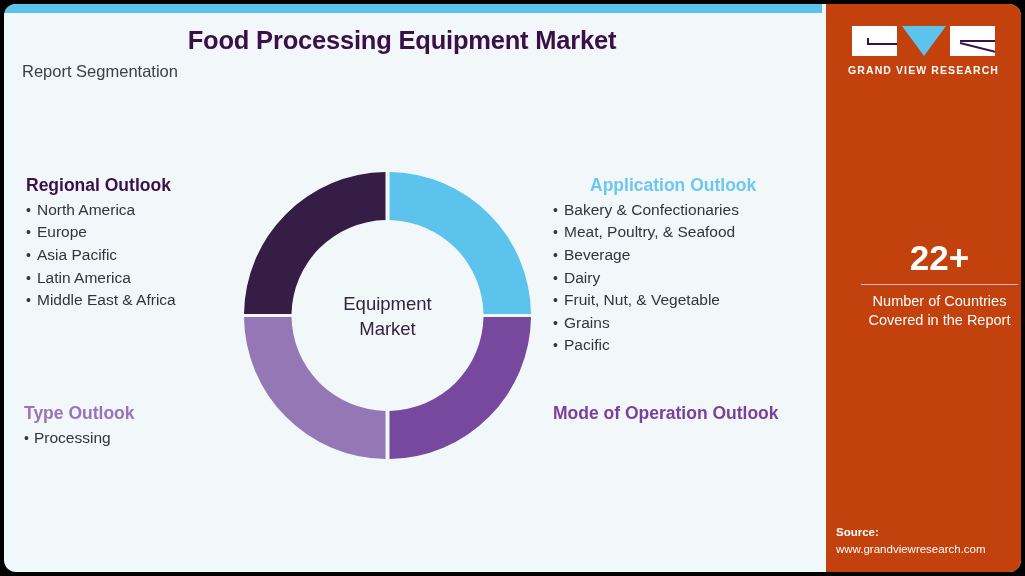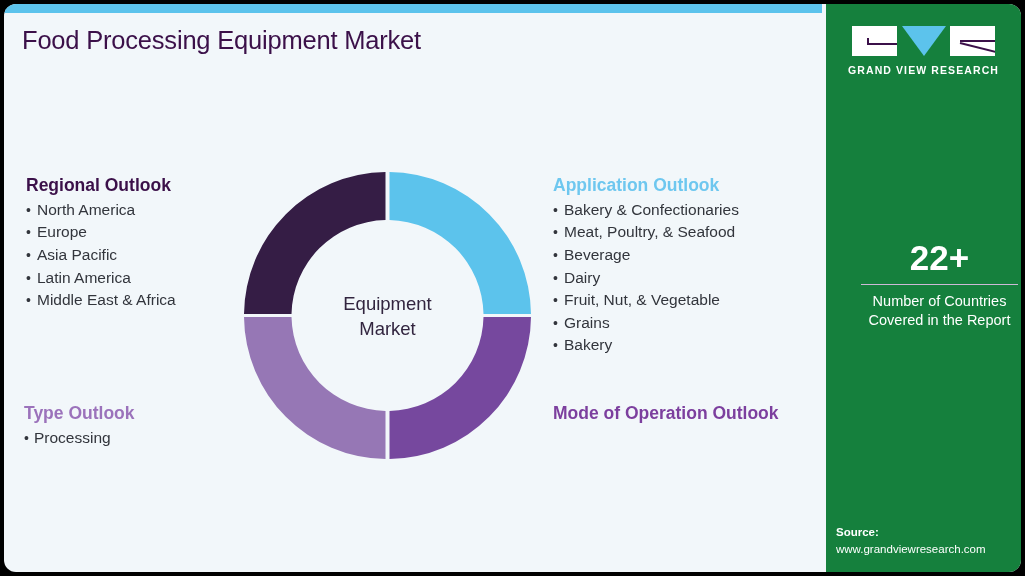--- a/index.html
+++ b/index.html
@@ -33,25 +33,26 @@
   }
   
   #header {
     position: absolute;
     left: 18px;
     top: 22px;
     width: 760px;
   }
   #page-title {
     font-size: 25.5px;
-    font-weight: normal;
+    font-weight: bold;
     color: #3b1049;
     letter-spacing: -0.2px;
     line-height: 1.1;
     margin: 0;
+    text-align: center;
   }
   #page-subtitle {
     font-size: 16.5px;
     color: #3d4047;
     margin-top: 8px;
     line-height: 1.1;
   }
   
   .outlook-block {
     position: absolute;
@@ -79,21 +80,21 @@
     width: 11px;
     font-size: 14px;
     color: #32353c;
   }
   #block-regional { left: 22px; top: 171px; }
   #block-regional .outlook-heading { color: #3b1049; }
   #block-type { left: 20px; top: 399px; }
   #block-type .outlook-heading { color: #9b72bb; }
   #block-type .outlook-list li::before { width: 10px; }
   #block-application { left: 549px; top: 171px; }
-  #block-application .outlook-heading { color: #6ec7ef; }
+  #block-application .outlook-heading { color: #6ec7ef; margin-left: 37px; }
   #block-mode { left: 549px; top: 399px; }
   #block-mode .outlook-heading { color: #7c3f9e; }
   
   #donut-wrap {
     position: absolute;
     left: 240px;
     top: 168px;
     width: 287px;
     height: 287px;
   }
@@ -113,21 +114,21 @@
     text-align: center;
     pointer-events: none;
   }
   
   #side-panel {
     position: absolute;
     right: 0;
     top: 0;
     width: 195px;
     height: 568px;
-    background: #15803d;
+    background: #c2410c;
   }
   #logo-block {
     position: absolute;
     left: 0;
     top: 22px;
     width: 195px;
     text-align: center;
   }
   #logo-marks {
     display: flex;
@@ -246,20 +247,21 @@
 </style>
 </head>
 <body>
 
 <div id="card">
 
   <div id="top-accent-bar"></div>
 
   <div id="header">
     <div id="page-title">Food Processing Equipment Market</div>
+    <div id="page-subtitle">Report Segmentation</div>
   </div>
 
   <div class="outlook-block" id="block-regional">
     <div class="outlook-heading">Regional Outlook</div>
     <ul class="outlook-list">
       <li>North America</li>
       <li>Europe</li>
       <li>Asia Pacific</li>
       <li>Latin America</li>
       <li>Middle East &amp; Africa</li>
@@ -275,21 +277,21 @@
 
   <div class="outlook-block" id="block-application">
     <div class="outlook-heading">Application Outlook</div>
     <ul class="outlook-list">
       <li>Bakery &amp; Confectionaries</li>
       <li>Meat, Poultry, &amp; Seafood</li>
       <li>Beverage</li>
       <li>Dairy</li>
       <li>Fruit, Nut, &amp; Vegetable</li>
       <li>Grains</li>
-      <li>Bakery</li>
+      <li>Pacific</li>
     </ul>
   </div>
 
   <div class="outlook-block" id="block-mode">
     <div class="outlook-heading">Mode of Operation Outlook</div>
   </div>
 
   <div id="donut-wrap">
     <svg width="287" height="287" viewBox="0 0 287 287">
 

